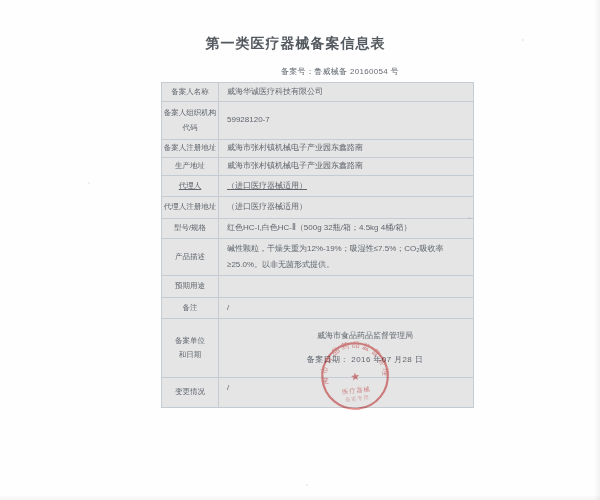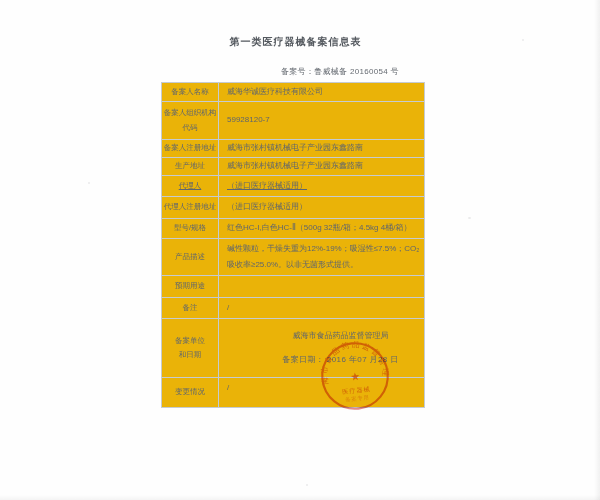--- a/index.html
+++ b/index.html
@@ -17,33 +17,33 @@
   .edge-bottom{position:absolute;bottom:0;left:0;width:100%;height:5px;
     background:linear-gradient(to bottom,rgba(0,0,0,0),rgba(0,0,0,0.04));}
   .speck{position:absolute;background:rgba(90,90,95,0.12);border-radius:50%;}
   .s1{left:468px;top:217px;width:3px;height:2px;}
   .s2{left:522px;top:39px;width:2px;height:2px;}
   .s3{left:88px;top:182px;width:2px;height:2px;}
   .s4{left:306px;top:484px;width:2px;height:2px;}
 
   .doc-title{
     position:absolute;left:161px;top:35px;width:269px;
-    text-align:center;font-size:10px;font-weight:bold;
+    text-align:center;font-size:14px;font-weight:bold;
     letter-spacing:1px;color:#54595f;
   }
   .record-no{
     position:absolute;left:281px;top:66px;
     font-size:8px;color:#666b72;letter-spacing:0.3px;
   }
 
   .form-table{
-    position:absolute;left:161px;top:82px;width:264px;
+    position:absolute;left:161px;top:82px;width:313px;
     border:1px solid #c5cbd2;
     box-sizing:border-box;
-    background:#eab308;
+    background:#e5e5e5;
   }
   .row{display:flex;box-sizing:border-box;}
   .row + .row{border-top:1px solid #c5cbd2;}
   .cell{box-sizing:border-box;}
   .label{
     width:57px;flex:0 0 57px;
     border-right:1px solid #c5cbd2;
     display:flex;align-items:center;justify-content:center;
     text-align:center;font-size:7.5px;line-height:1.9;
     white-space:pre-line;color:#60666d;

